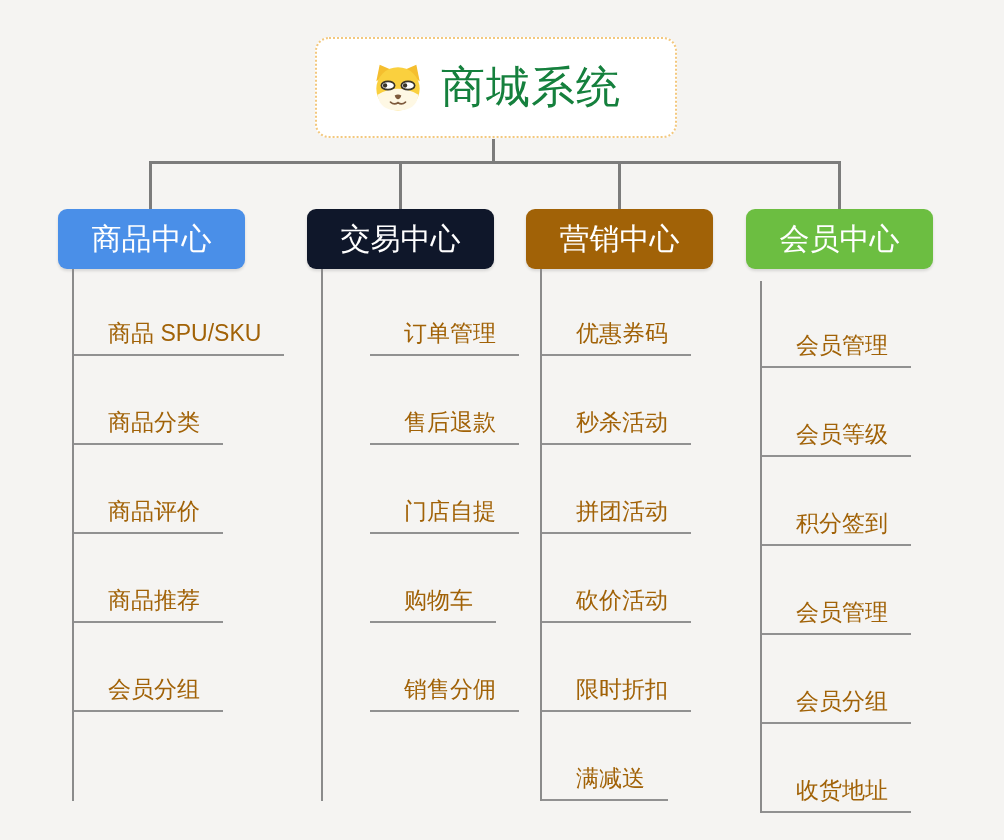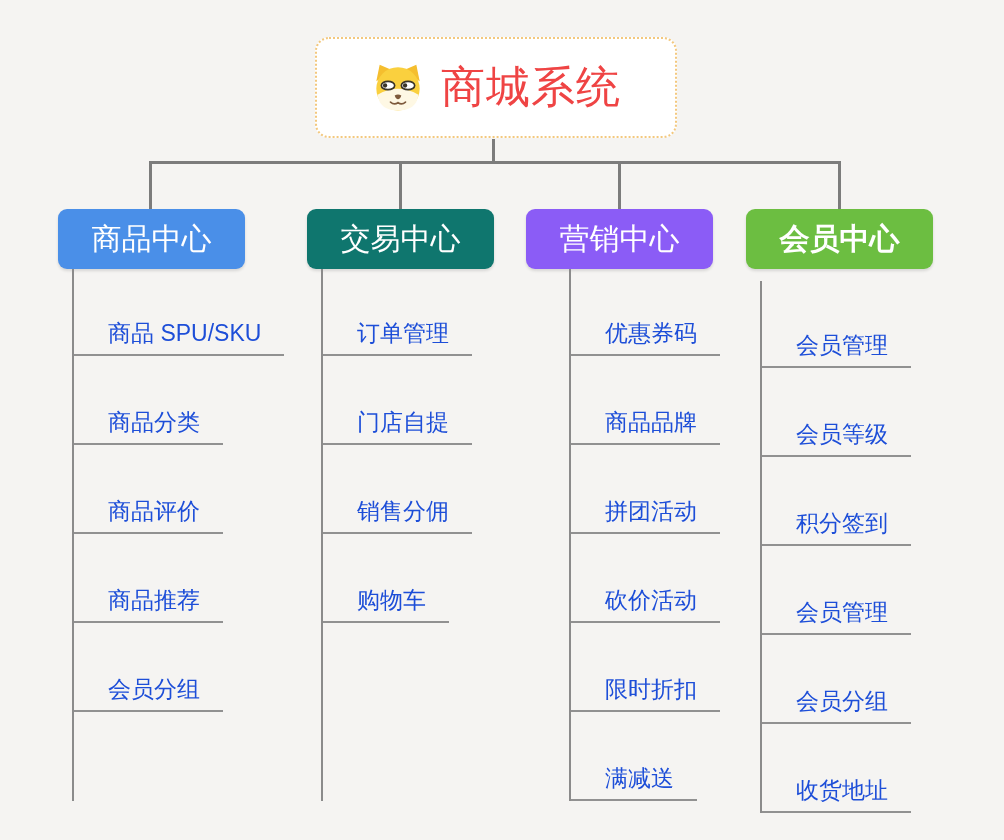--- a/index.html
+++ b/index.html
@@ -53,41 +53,41 @@
     font-size: 30px;
     display: flex;
     align-items: center;
     justify-content: center;
     white-space: nowrap;
     box-shadow: 0 2px 3px rgba(0,0,0,0.12);
   }
   .branch-0 { left: 58px;  background: #4A8FE8; }
   .branch-1 { left: 307px; background: #E25B5B; }
   .branch-2 { left: 526px; background: #EDA935; }
-  .branch-3 { left: 746px; background: #6CBE41; font-weight: bold; }
+  .branch-3 { left: 746px; background: #6CBE41; }
 
   
   .column {
     position: absolute;
     top: 269px;
     height: 532px;
     width: 240px;
     border-left: 2px solid #8B8B8B;
   }
   .col-0 { left: 72px; }
-  .col-1 { left: 321px; }
-  .col-2 { left: 569px; }
+  .col-1 { left: 321px; padding-left: 47px; }
+  .col-2 { left: 540px; }
   .col-3 { left: 760px; margin-top: 12px; }
 
   .item {
     width: fit-content;
     white-space: nowrap;
     font-size: 23px;
     line-height: 28px;
-    color: #1d4ed8;
+    color: #a16207;
     padding: 0 23px 7px 34px;
     border-bottom: 2px solid #919191;
     margin-top: 52px;
     cursor: default;
   }
   .item:first-child { margin-top: 50px; }
 </style>
 </head>
 <body style="background-color: rgb(245, 244, 242);">
 
@@ -110,46 +110,47 @@
 
     <ellipse cx="20" cy="27" rx="8" ry="5" fill="#FFFFFF" stroke="#3A3428" stroke-width="2"></ellipse>
     <ellipse cx="44" cy="27" rx="8" ry="5" fill="#FFFFFF" stroke="#3A3428" stroke-width="2"></ellipse>
     <circle cx="16.5" cy="27" r="2.6" fill="#3A3428"></circle>
     <circle cx="40.5" cy="27" r="2.6" fill="#3A3428"></circle>
 
     <path d="M28 39 Q32 36.5 36 39 Q34.5 43.5 32 43.5 Q29.5 43.5 28 39 Z" fill="#7E5A3C"></path>
 
     <path d="M23 47 Q27.5 51 32 47.5 Q36.5 51 41 47" fill="none" stroke="#7E5A3C" stroke-width="2" stroke-linecap="round"></path>
   </svg>
-  <span class="root-title" style="color: #ef4444;">商城系统</span>
+  <span class="root-title" style="color: #15803d;">商城系统</span>
 </div>
 
 <div class="branch branch-0" style="background-color: rgb(74, 143, 232); text-align: right;">商品中心</div>
-<div class="branch branch-1" style="background-color: #0f766e;">交易中心</div>
-<div class="branch branch-2" style="background-color: #8b5cf6;">营销中心</div>
+<div class="branch branch-1" style="background-color: #0f172a;">交易中心</div>
+<div class="branch branch-2" style="background-color: #a16207;">营销中心</div>
 <div class="branch branch-3" style="background-color: rgb(108, 190, 65);">会员中心</div>
 
 <div class="column col-0">
   <div class="item">商品 SPU/SKU</div>
   <div class="item">商品分类</div>
   <div class="item">商品评价</div>
   <div class="item">商品推荐</div>
   <div class="item">会员分组</div>
 </div>
 
 <div class="column col-1">
   <div class="item">订单管理</div>
+  <div class="item">售后退款</div>
   <div class="item">门店自提</div>
+  <div class="item">购物车</div>
   <div class="item">销售分佣</div>
-  <div class="item">购物车</div>
 </div>
 
 <div class="column col-2">
   <div class="item">优惠券码</div>
-  <div class="item">商品品牌</div>
+  <div class="item">秒杀活动</div>
   <div class="item">拼团活动</div>
   <div class="item">砍价活动</div>
   <div class="item">限时折扣</div>
   <div class="item">满减送</div>
 </div>
 
 <div class="column col-3">
   <div class="item">会员管理</div>
   <div class="item">会员等级</div>
   <div class="item">积分签到</div>

